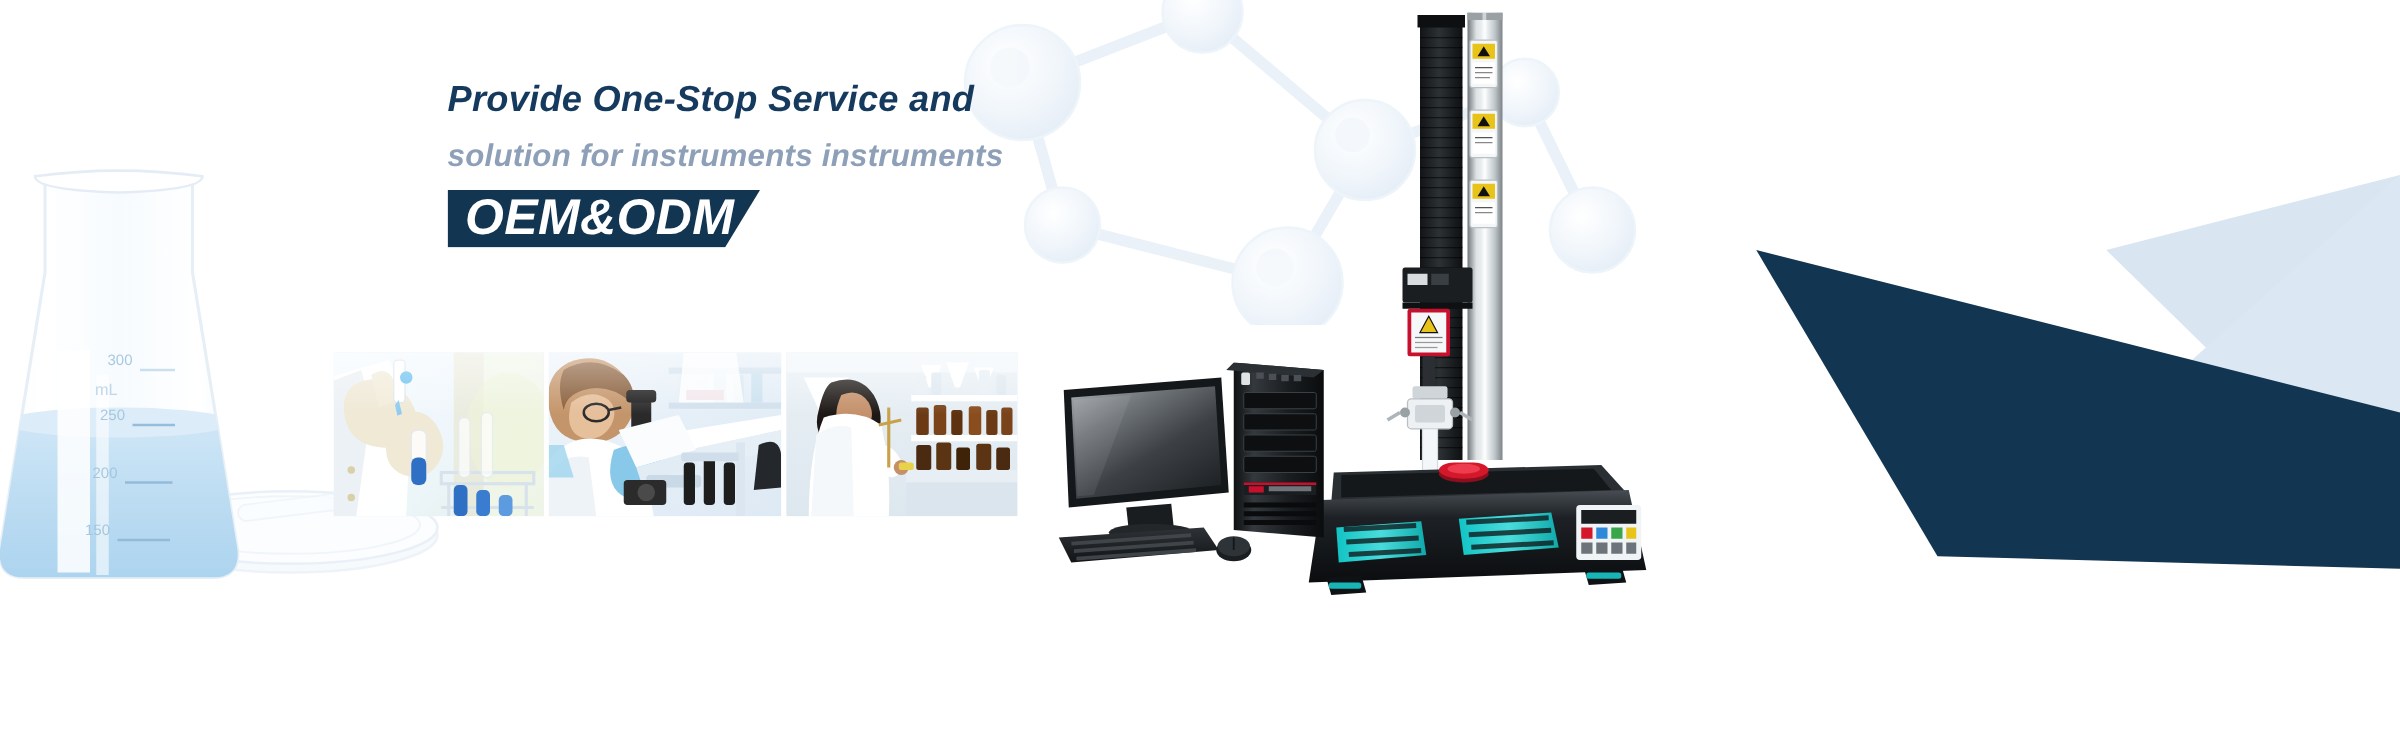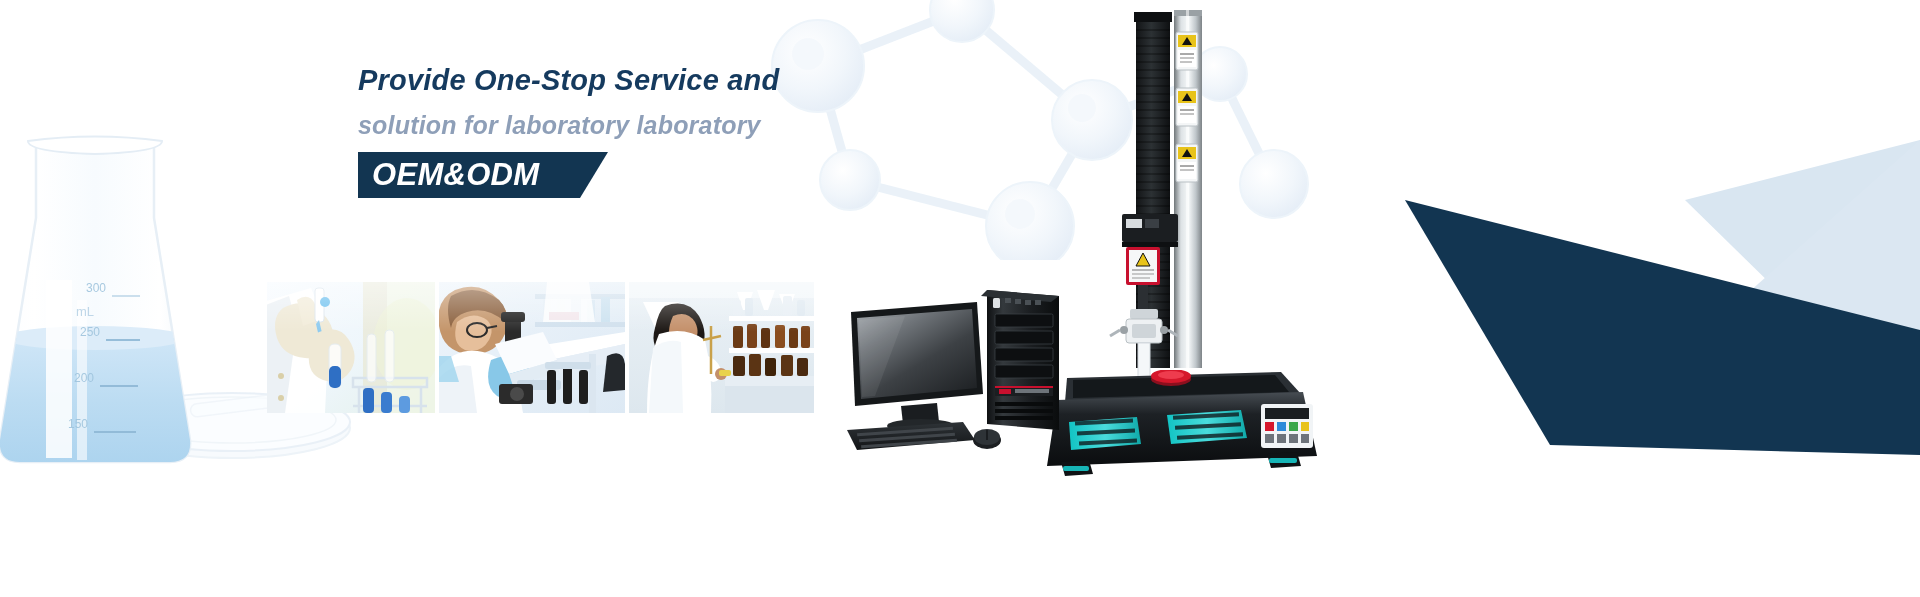--- a/index.html
+++ b/index.html
@@ -42,21 +42,21 @@
     white-space:nowrap;
   }
   .badge-wrap { position:relative; height:46px; margin-top:4px; width:250px; }
   .badge-shape {
     position:absolute; left:0; top:0; width:250px; height:46px;
     background:#123551;
     clip-path:polygon(0 0, 250px 0, 222px 46px, 0 46px);
   }
   .badge-text {
     position:absolute; left:14px; top:0; height:46px; line-height:45px;
-    font-size:31px; font-style:italic; font-weight:bold; color:#ffffff;
+    font-size:40px; font-style:italic; font-weight:bold; color:#ffffff;
     letter-spacing:0.3px; white-space:nowrap;
   }
 
   
   .flask-wrap { position:absolute; left:-6px; top:110px; width:400px; height:370px; }
 
   
   .photo-strip {
     position:absolute; left:267px; top:282px;
     display:flex; gap:4px; align-items:flex-start;
@@ -182,21 +182,21 @@
       </g>
 
       <g opacity="0.7">
         <rect x="196" y="286" width="140" height="13" rx="6.5" fill="#fafdff" stroke="#edf3f8" stroke-width="1.5" transform="rotate(-7 266 292)"></rect>
       </g>
     </svg>
   </div>
 
   <div class="headline-block">
     <div class="headline-1">Provide One-Stop Service and</div>
-    <div class="headline-2">solution for laboratory laboratory</div>
+    <div class="headline-2">solution for instruments instruments</div>
     <div class="badge-wrap">
       <div class="badge-shape"></div>
       <div class="badge-text">OEM&amp;ODM</div>
     </div>
   </div>
 
   <div class="photo-strip">
 
     <div class="photo p1">
       <svg width="168" height="131" viewBox="0 0 168 131" xmlns="http://www.w3.org/2000/svg">

